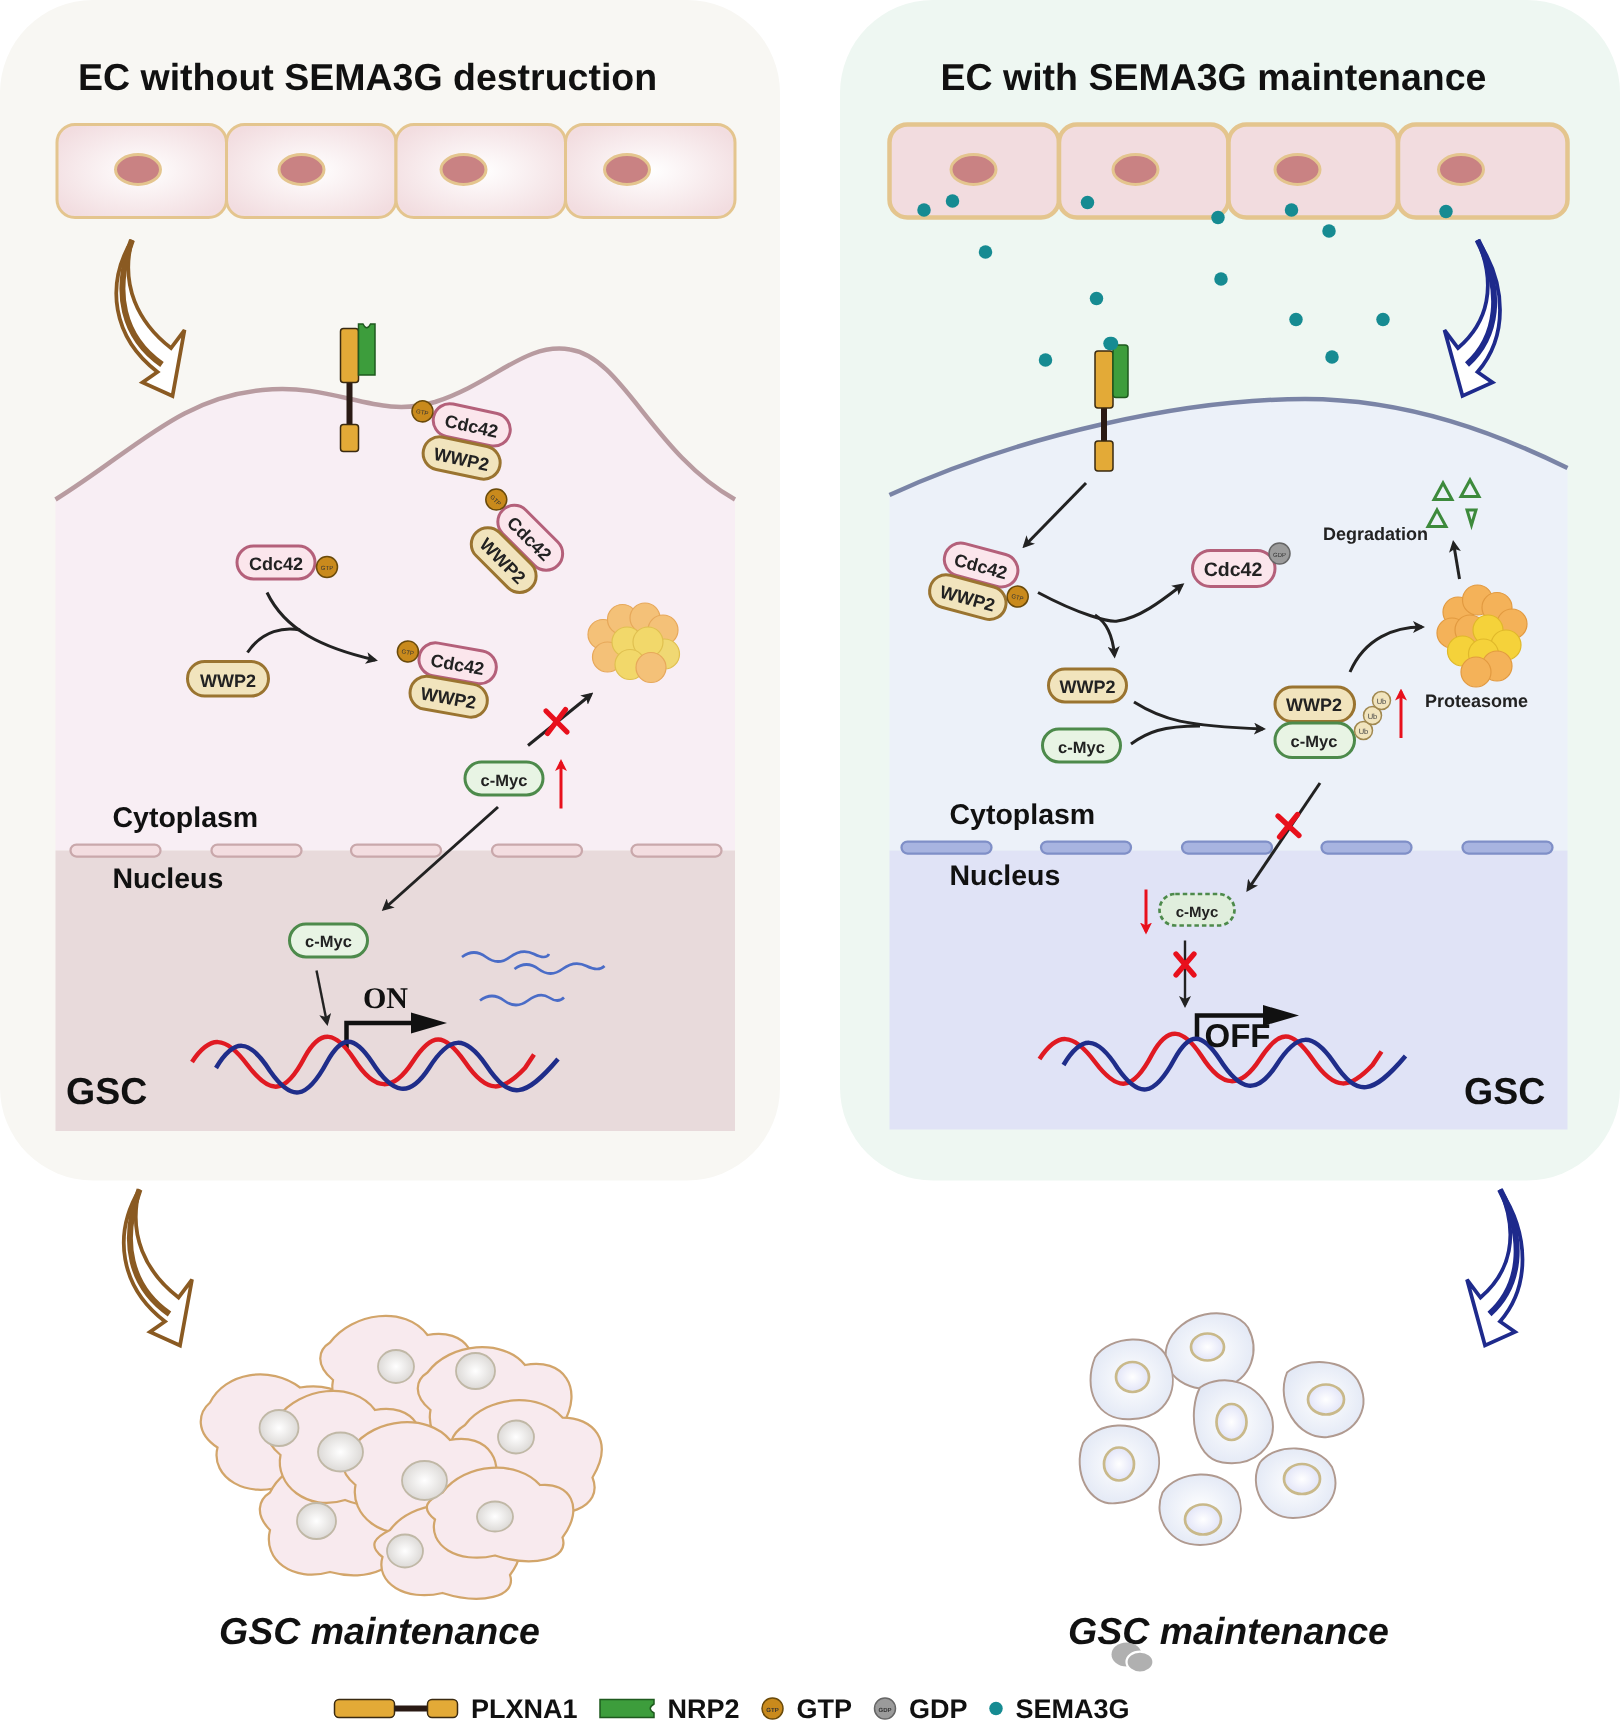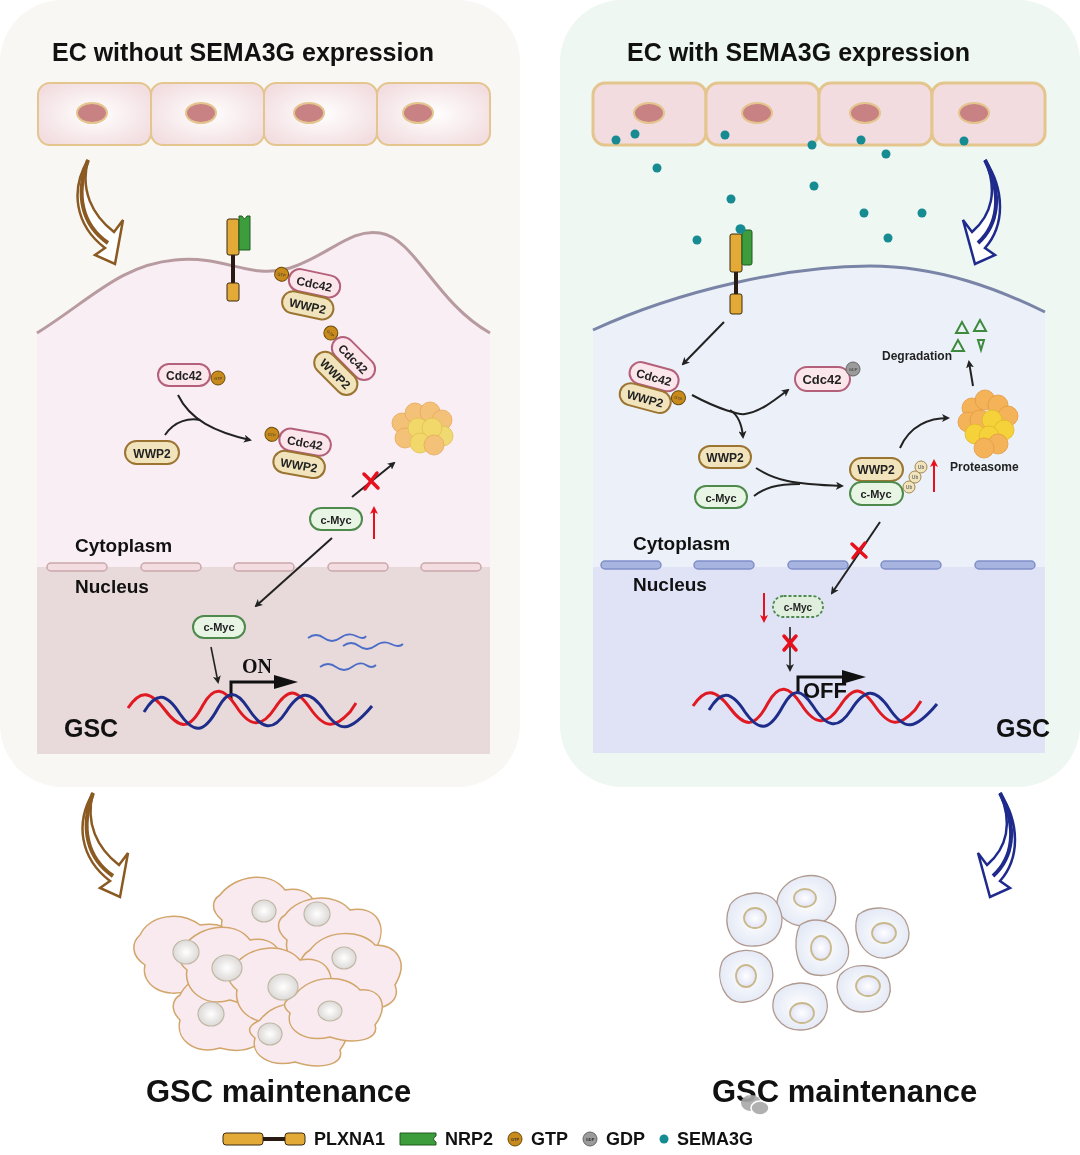--- a/index.html
+++ b/index.html
@@ -3,22 +3,22 @@
   <meta charset="utf-8">
   <style>
     html, body { margin: 0; padding: 0; background: #ffffff; }
     body { width: 1080px; height: 1155px; position: relative; overflow: hidden;
            font-family: "Liberation Sans", "DejaVu Sans", sans-serif; }
     svg text { font-family: "Liberation Sans", "DejaVu Sans", sans-serif; }
     .lbl { position: absolute; font-weight: bold; color: #111; white-space: nowrap;
            font-family: "Liberation Sans", "DejaVu Sans", sans-serif; }
     .title { font-size: 25px; }
     .region { font-size: 19px; margin-left: 28px; }
-    .gsc { font-size: 25px; margin-left: 20px; }
-    .outcome { font-size: 31px; }
+    .gsc { font-size: 25px; }
+    .outcome { font-size: 25px; font-style: italic; }
     .legend { position: absolute; left: 222px; top: 1124px; height: 30px; display: flex; align-items: center;
               font-weight: bold; font-size: 18px; color: #111; }
     .legend .item { display: flex; align-items: center; margin-right: 14px; text-align: right; }
     .legend .item span.t { margin-left: 8px; }
     .watermark { position: absolute; left: 740px; top: 1093px; font-size: 26px; color: #9a9a9a;
                  font-family: "DejaVu Sans", sans-serif; display: flex; align-items: center; opacity: 0.9; }
     .watermark .wc { width: 30px; height: 24px; margin-right: 8px; }
   </style>
 </head>
 <body>
@@ -383,22 +383,22 @@
     <ellipse cx="805" cy="898" rx="11" ry="9"></ellipse>
       <ellipse cx="755" cy="918" rx="11" ry="10"></ellipse>
     <ellipse cx="821" cy="948" rx="10" ry="12"></ellipse>
       <ellipse cx="884" cy="933" rx="12" ry="10"></ellipse>
     <ellipse cx="746" cy="976" rx="10" ry="11"></ellipse>
       <ellipse cx="802" cy="1013" rx="12" ry="10"></ellipse>
     <ellipse cx="868" cy="986" rx="12" ry="10"></ellipse>
   </g>
 </svg>
 
-<div class="lbl title" style="left:52px;top:38px;">EC without SEMA3G expression</div>
-<div class="lbl title" style="left:627px;top:38px;">EC with SEMA3G expression</div>
+<div class="lbl title" style="left:52px;top:38px;">EC without SEMA3G destruction</div>
+<div class="lbl title" style="left:627px;top:38px;">EC with SEMA3G maintenance</div>
 
 <div class="lbl region" style="left:47px;top:535px;">Cytoplasm</div>
 <div class="lbl region" style="left:47px;top:576px;">Nucleus</div>
 <div class="lbl region" style="left:605px;top:533px;">Cytoplasm</div>
 <div class="lbl region" style="left:605px;top:574px;">Nucleus</div>
 
 <div class="lbl" style="left:242px;top:655px;font-size:20px;font-family:Liberation Serif, serif;">ON</div>
 <div class="lbl" style="left:803px;top:678px;font-size:22px;">OFF</div>
 
 <div class="lbl gsc" style="left:44px;top:714px;">GSC</div>

